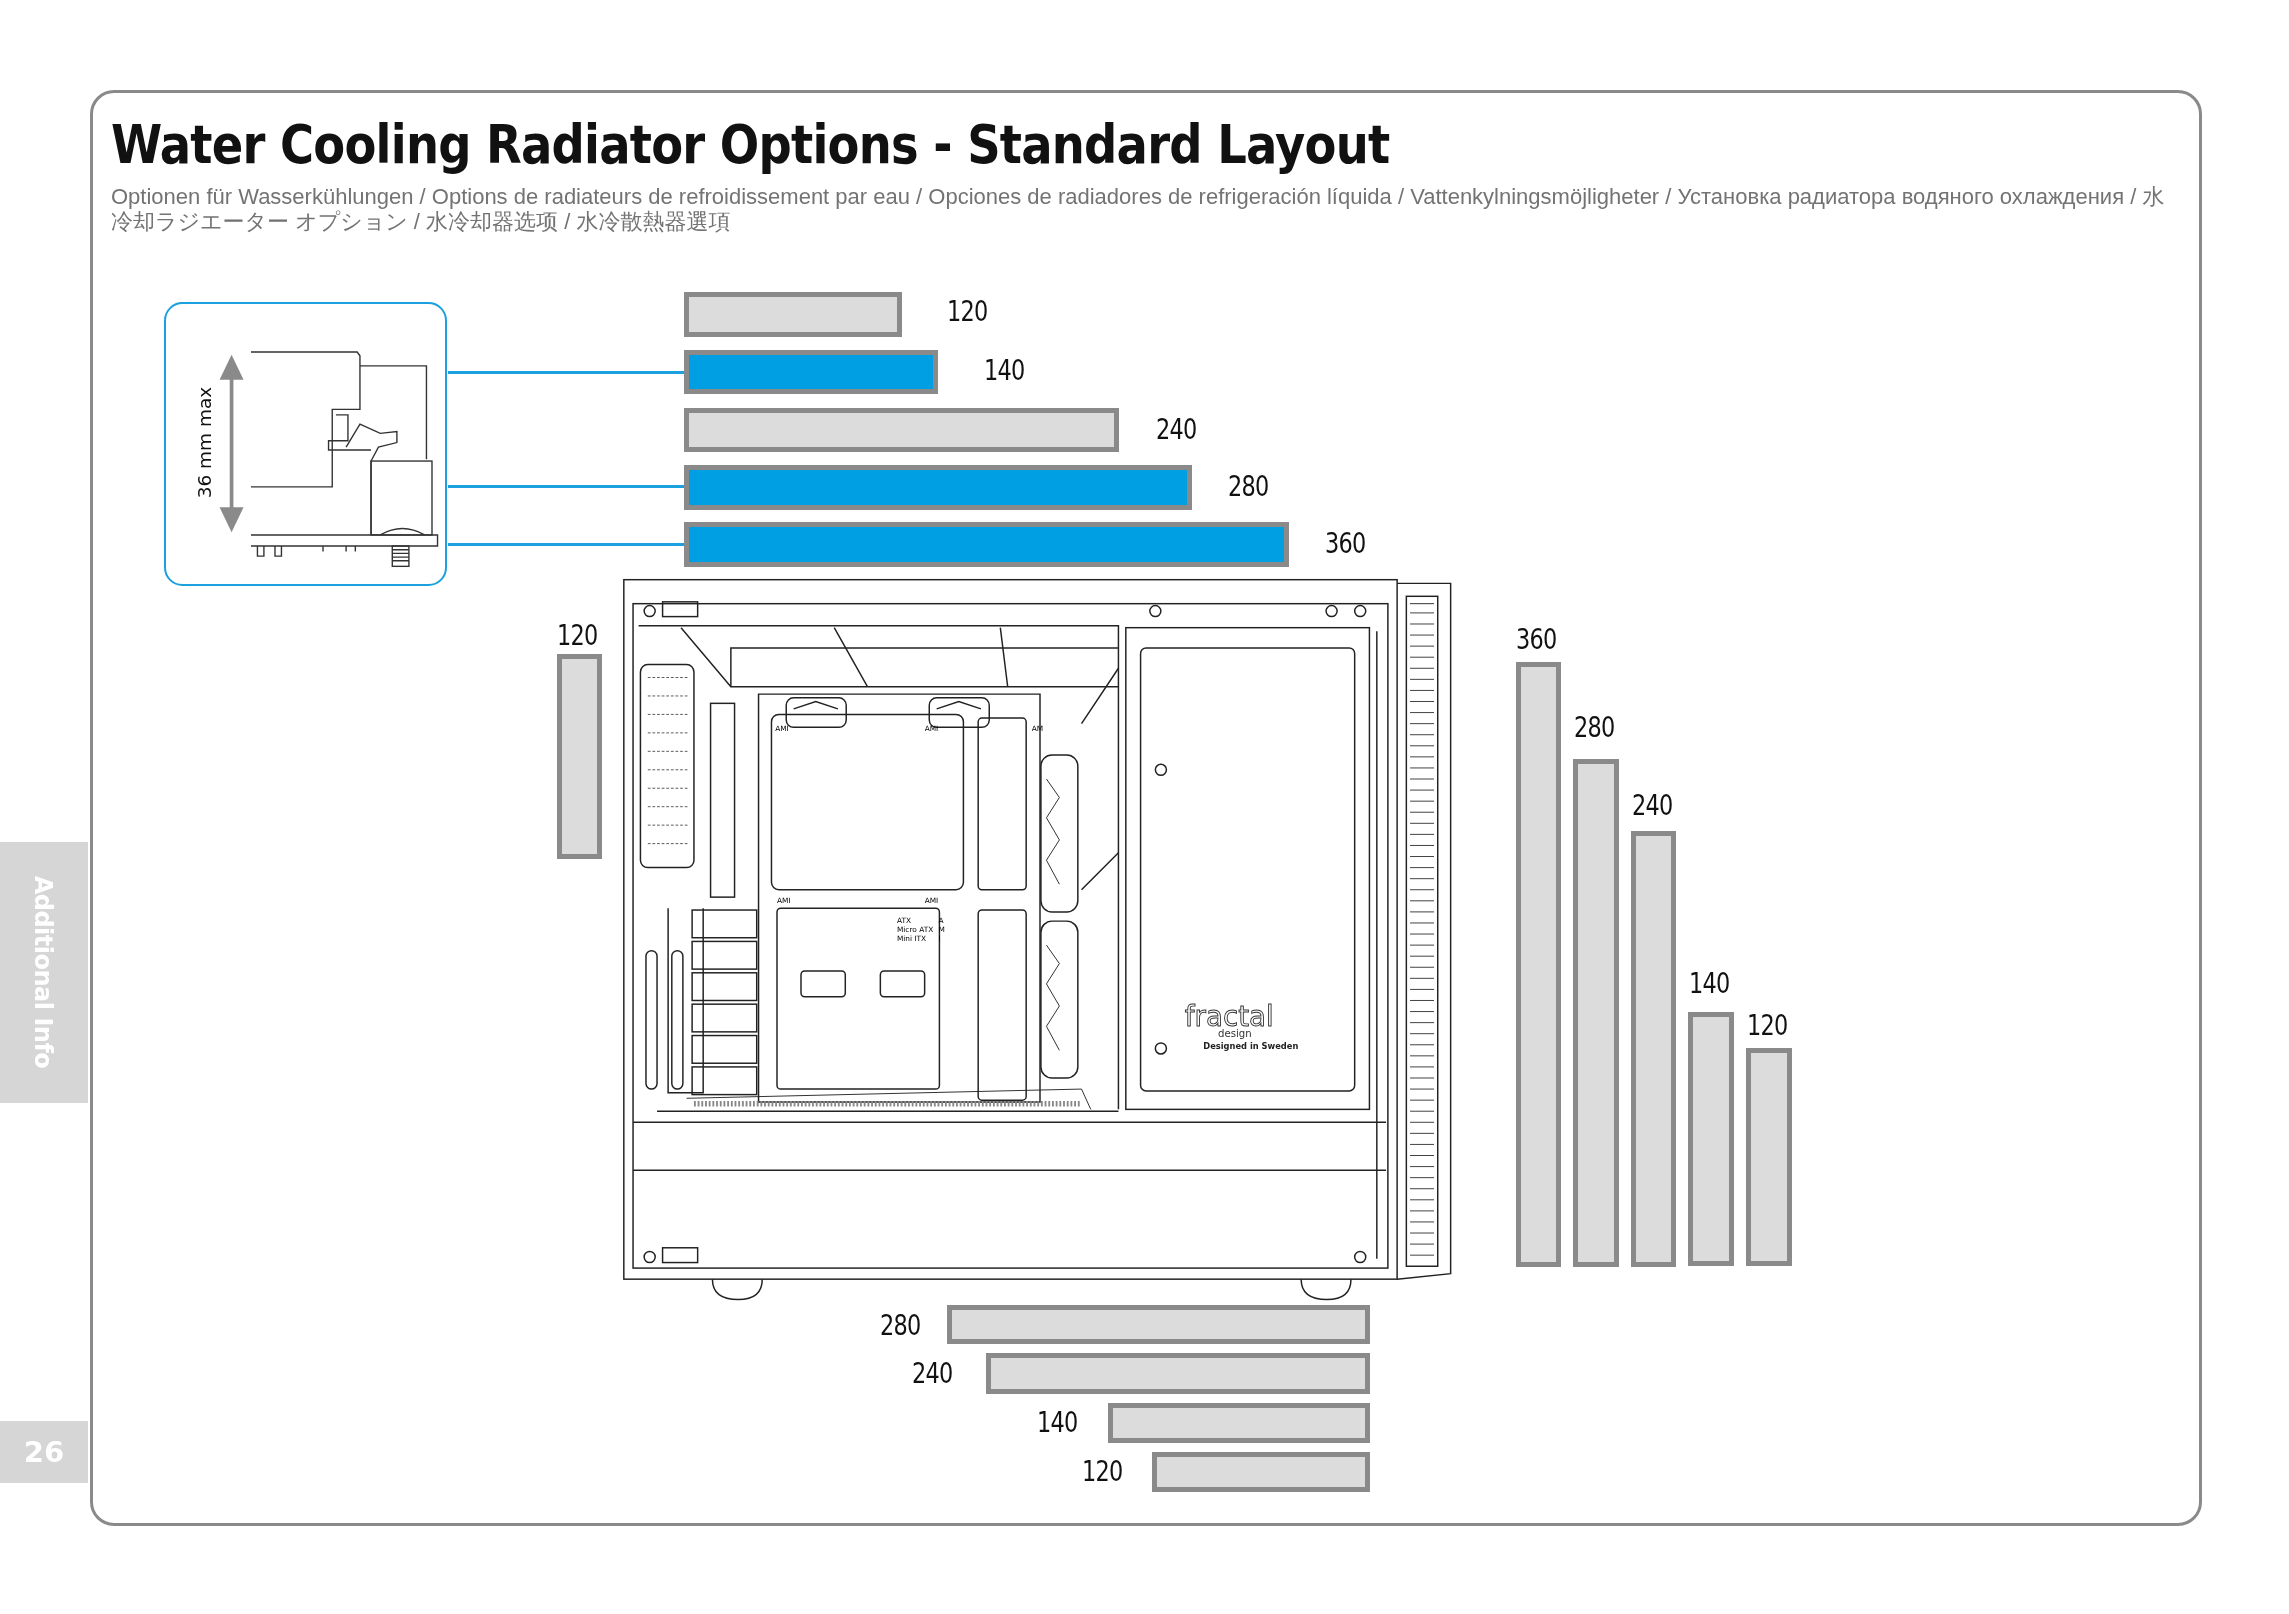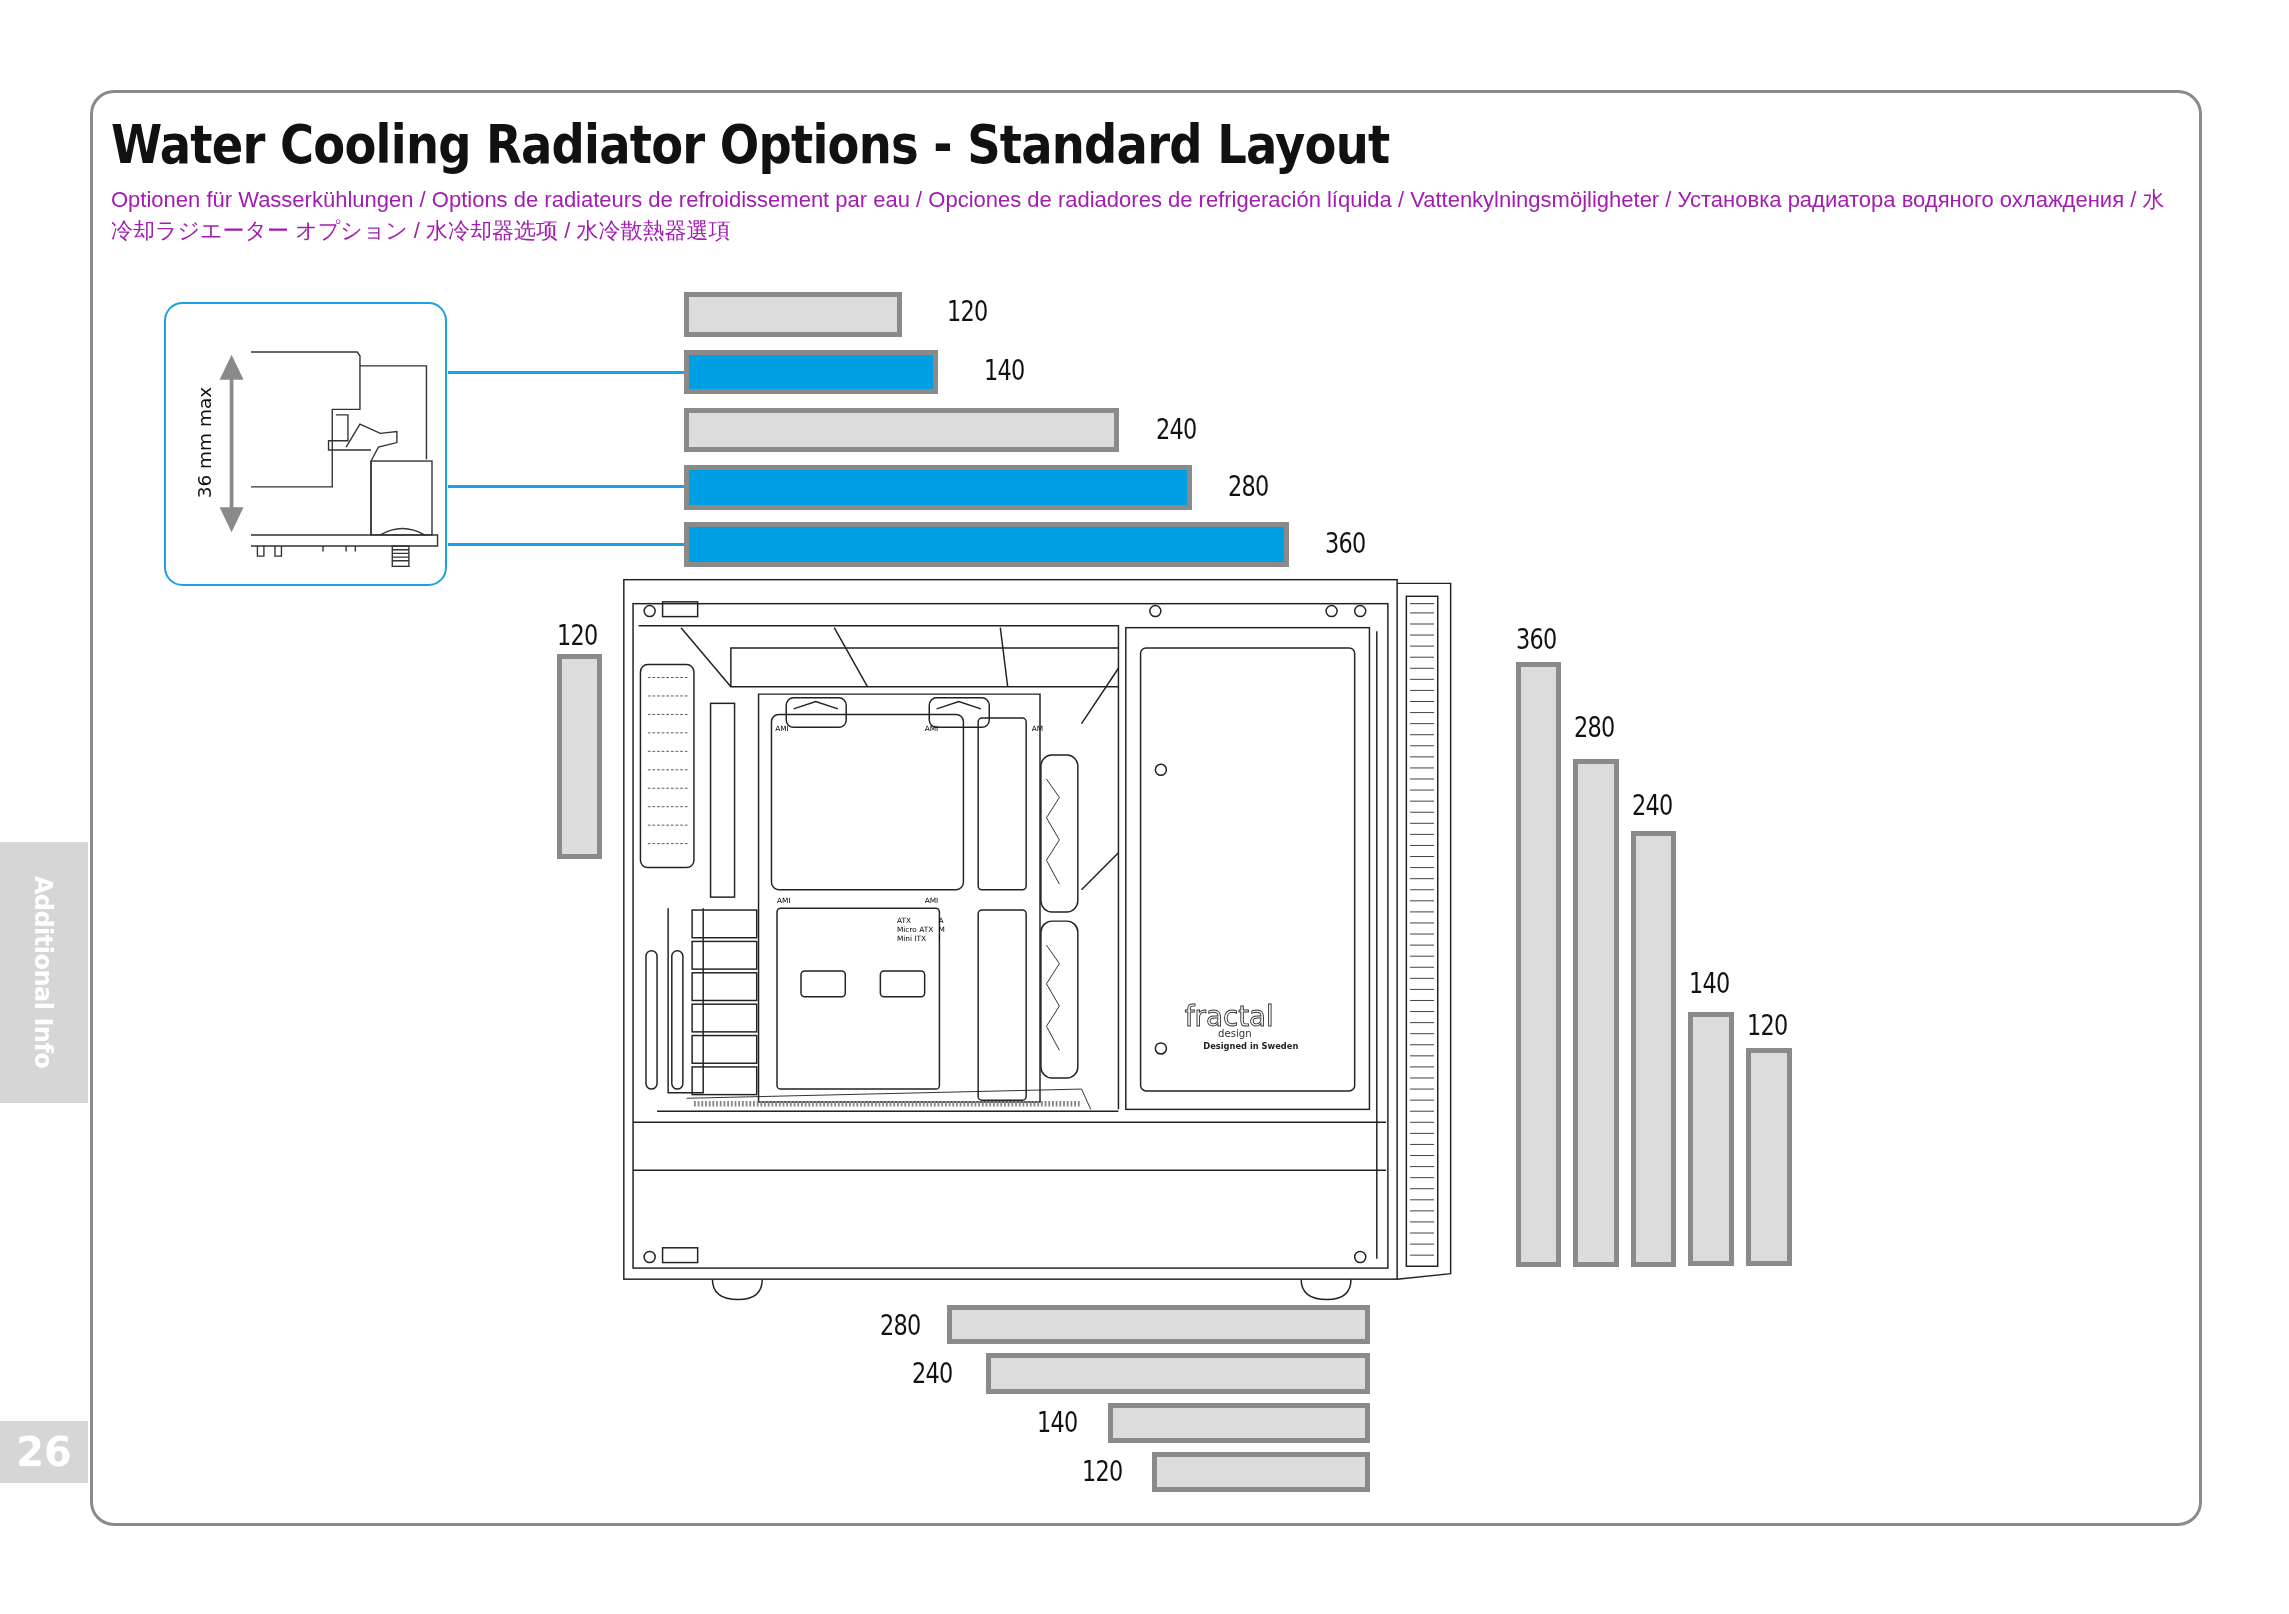--- a/index.html
+++ b/index.html
@@ -1,22 +1,22 @@
 <!DOCTYPE html>
 <html style="font-size:14.8px"><head>
 <meta charset="utf-8">
 <style>
   html, body { margin:0; padding:0; background:#ffffff; }
   body { width:2290px; height:1614px; position:relative; overflow:hidden; font-family:"DejaVu Sans", sans-serif; }
   .frame { position:absolute; left:90px; top:90px; width:2112px; height:1436px; border:3.7px solid #8a8a8a; border-radius:24px; box-sizing:border-box; }
   .title { position:absolute; left:111px; top:113px; font-family:"DejaVu Sans", sans-serif; font-weight:bold; font-size:54px; letter-spacing:-0.9px; color:#111; transform:scaleX(0.86); transform-origin:left top; white-space:nowrap; }
-  .subtitle { position:absolute; left:111px; top:184px; width:2058px; font-family:"Liberation Sans", sans-serif; font-size:22px; line-height:31px; color:#a21caf; }
+  .subtitle { position:absolute; left:111px; top:184px; width:2058px; font-family:"Liberation Sans", sans-serif; font-size:22px; line-height:25px; color:#737373; }
   .side-tab { position:absolute; left:0; top:842px; width:88px; height:261px; background:#d6d6d6; }
   .side-tab span { position:absolute; left:43px; top:130px; transform:translate(-50%,-50%) rotate(90deg); white-space:nowrap; color:#fff; font-family:"DejaVu Sans", sans-serif; font-weight:bold; font-size:24px; letter-spacing:-0.5px; }
-  .page-num { position:absolute; left:0; top:1421px; width:88px; height:62px; background:#d6d6d6; color:#fff; font-family:"DejaVu Sans", sans-serif; font-weight:bold; font-size:40px; line-height:62px; text-align:center; }
+  .page-num { position:absolute; left:0; top:1421px; width:88px; height:62px; background:#d6d6d6; color:#fff; font-family:"DejaVu Sans", sans-serif; font-weight:bold; font-size:29px; line-height:62px; text-align:center; }
   .inset { position:absolute; left:164px; top:302px; width:283px; height:284px; border:2.8px solid #1ba1df; border-radius:18.5px; box-sizing:border-box; background:#fff; }
   .conn { position:absolute; height:2.8px; background:#1ba1df; }
   .rad { position:absolute; box-sizing:border-box; border:5.5px solid #8a8a8a; background:#dcdcdc; }
   .rad.blue { background:#009fe3; }
   .lbl { position:absolute; font-family:"DejaVu Sans", sans-serif; font-size:28px; color:#111; transform:scaleX(0.8); transform-origin:left top; white-space:nowrap; letter-spacing:-0.9px; }
   .case { position:absolute; left:620px; top:576px; width:840px; height:729px; }
   .case svg { width:100%; height:100%; }
   .dim-text { font-family:"DejaVu Sans", sans-serif; }
 </style>
 </head>

